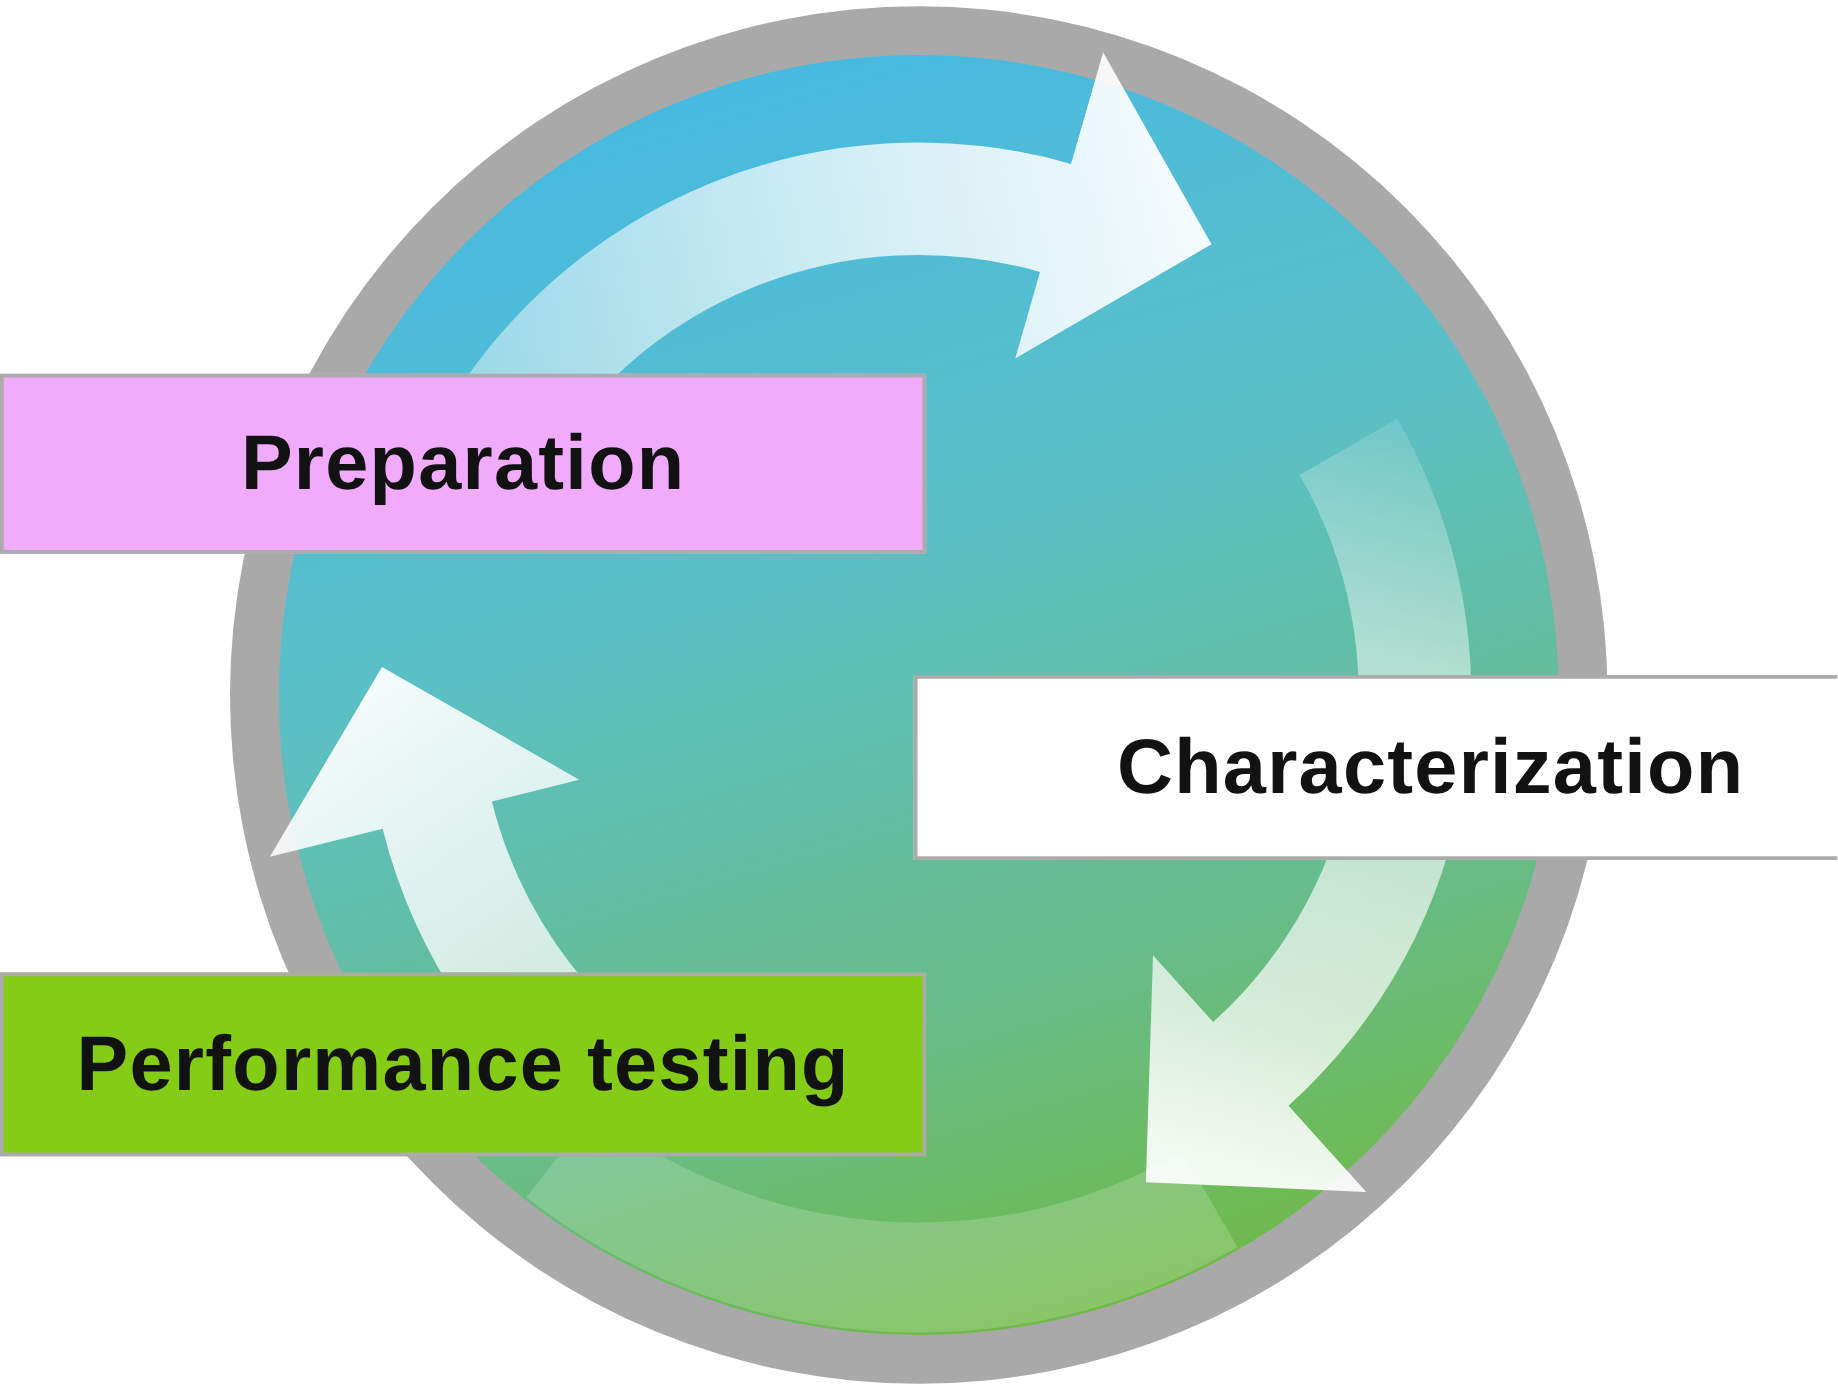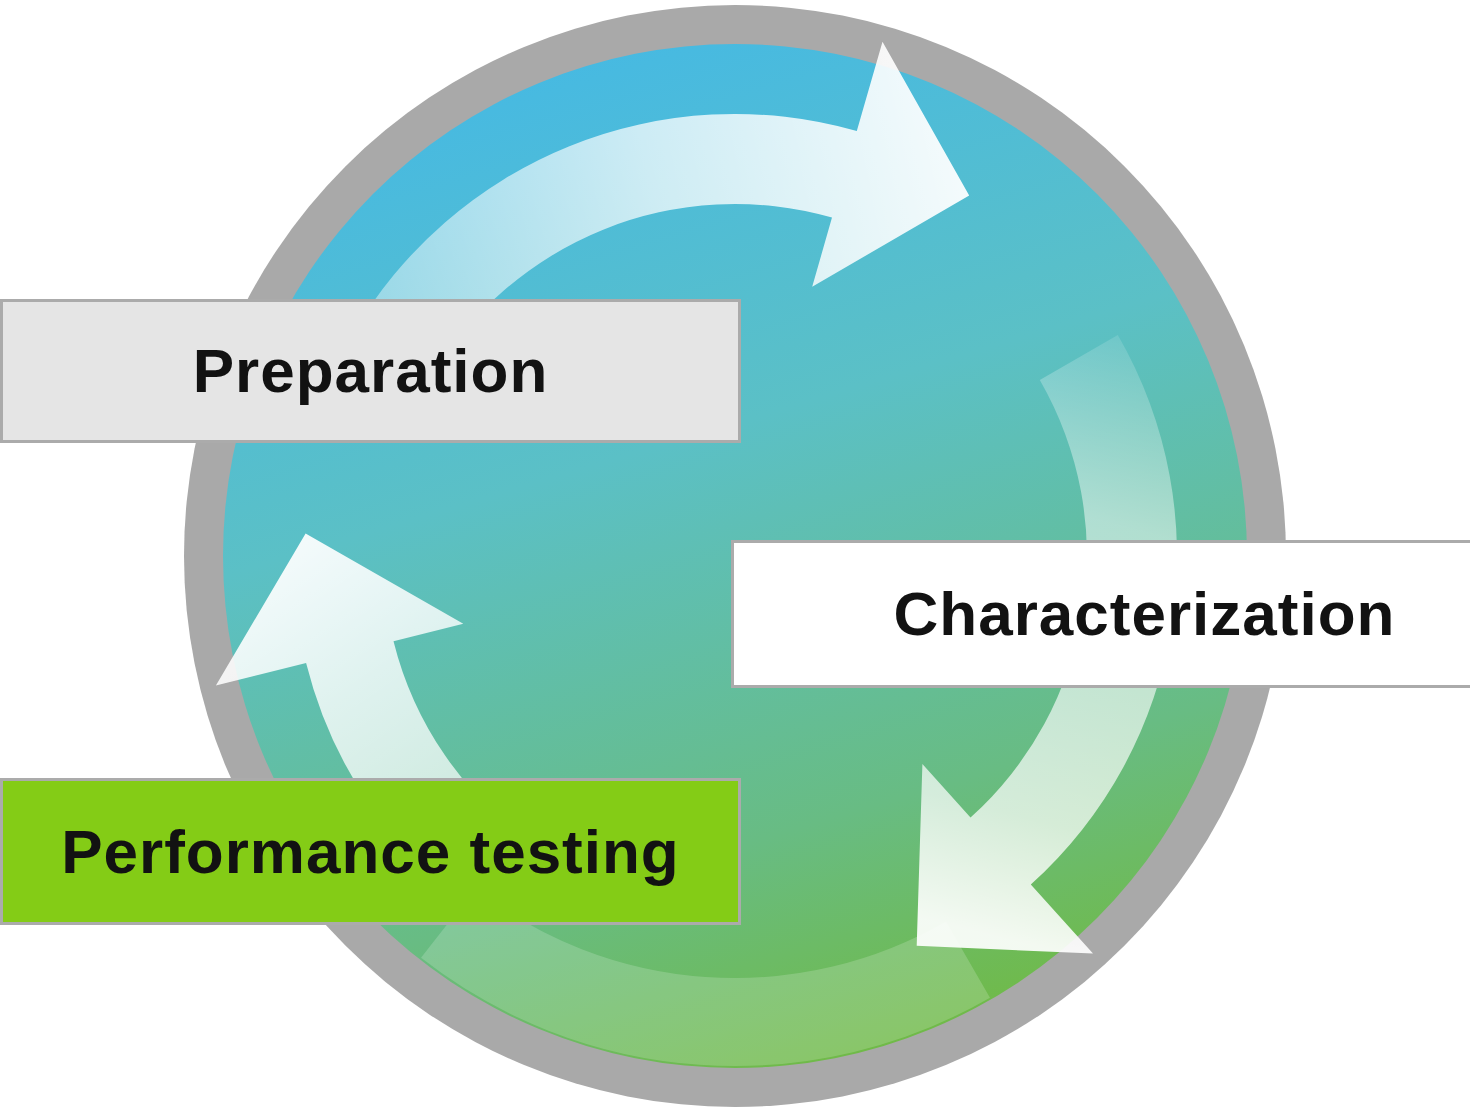--- a/index.html
+++ b/index.html
@@ -75,21 +75,21 @@
     </defs>
 
     <circle id="outer-ring" cx="735" cy="556" r="551" fill="#a9a9a9"></circle>
     <circle id="gradient-disc" cx="735" cy="556" r="512" fill="url(#discGrad)"></circle>
     <path id="gloss-arc" fill="none" stroke-opacity="0.18" stroke-width="88" stroke="#ffffff" d="M 968.0 959.6 A 466 466 0 0 1 448.1 923.2"></path>
     <path id="arrow-top" fill="url(#gradTop)" d="M 352.2 335.0 A 442 442 0 0 1 856.8 131.1 L 882.5 41.7 L 969.2 195.4 L 812.2 286.8 L 832.0 217.6 A 352 352 0 0 0 430.2 380.0 Z"></path>
     <path id="arrow-right" fill="url(#gradRight)" d="M 1117.8 335.0 A 442 442 0 0 1 1030.8 884.5 L 1093.0 953.6 L 916.7 945.7 L 922.4 764.1 L 970.5 817.6 A 352 352 0 0 0 1039.8 380.0 Z"></path>
     <path id="arrow-left" fill="url(#gradLeft)" d="M 481.5 918.1 A 442 442 0 0 1 306.1 662.9 L 215.9 685.4 L 305.6 533.5 L 463.3 623.7 L 393.5 641.2 A 352 352 0 0 0 533.1 844.3 Z"></path>
   </svg>
 
-  <div class="label-box" id="box-preparation" style="background: #e5e5e5; border-color: rgb(171, 171, 171); text-align: right;">
+  <div class="label-box" id="box-preparation" style="background: #f0abfc; border-color: rgb(171, 171, 171); text-align: right;">
     <span class="label-text" style="color: rgb(18, 18, 18);">Preparation</span>
   </div>
 
   <div class="label-box" id="box-characterization" style="background: rgb(255, 255, 255); border-color: rgb(171, 171, 171);">
     <span class="label-text" style="color: rgb(18, 18, 18);">Characterization</span>
   </div>
 
   <div class="label-box" id="box-performance" style="background: #84cc16; border-color: rgb(171, 171, 171);">
     <span class="label-text" style="color: rgb(18, 18, 18);">Performance testing</span>
   </div>

